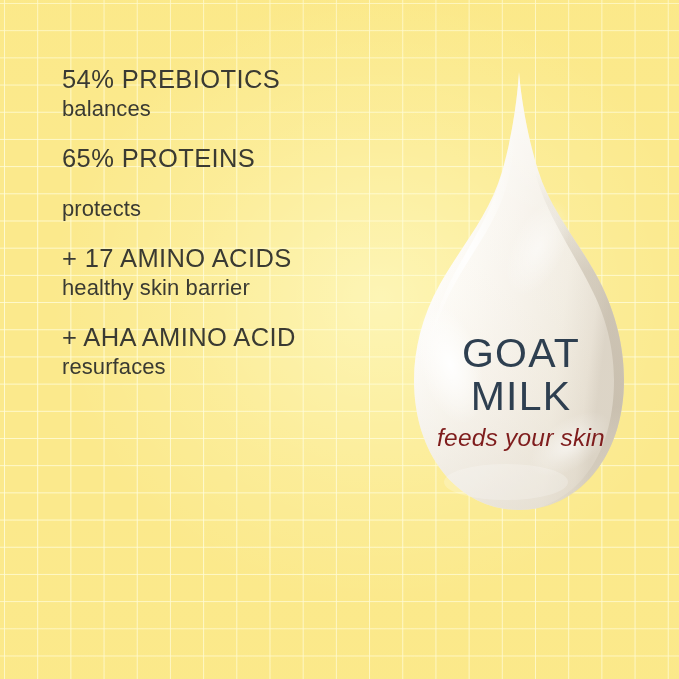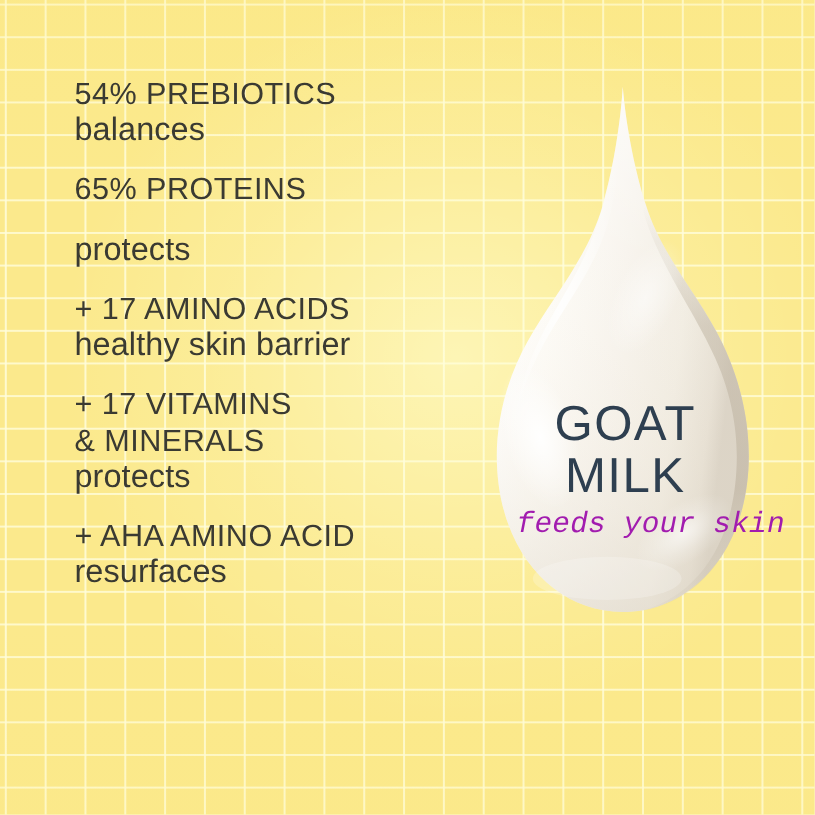--- a/index.html
+++ b/index.html
@@ -53,21 +53,21 @@
   .ing-title {
     font-size: 25.5px;
     line-height: 31px;
     letter-spacing: 0.4px;
     color: #3a3a32;
     font-weight: 400;
     white-space: pre-line;
     margin-top: 16px;
   }
   .ing-desc {
-    font-size: 27px;
+    font-size: 22px;
     line-height: 25px;
     letter-spacing: 0.1px;
     color: #3a3a32;
     font-weight: 400;
     margin-top: 1px;
     white-space: pre-line;
   }
 
   
   #droplet-wrap {
@@ -96,28 +96,27 @@
     margin-top: 22px;
   }
   #goat-line, #milk-line {
     font-size: 41px;
     line-height: 43px;
     letter-spacing: 1.2px;
     font-weight: 400;
     color: #2e3f50;
   }
   #tagline {
-    font-family: Liberation Mono, monospace;
+    font-family: Liberation Sans, sans-serif;
     font-style: italic;
     font-size: 24.5px;
     line-height: 30px;
     letter-spacing: 0.2px;
-    color: #a21caf;
+    color: #7f1d1d;
     margin-top: 5px;
-    text-align: right;
   }
 </style>
 </head>
 <body>
 
 <div id="stage">
 
   <div id="grid-bg"></div>
   <div id="grid-sheen"></div>
 
@@ -134,25 +133,20 @@
 
     <div class="ingredient">
       <div class="ing-desc">protects</div>
     </div>
 
     <div class="ingredient">
       <div class="ing-title">+ 17 AMINO ACIDS</div>
       <div class="ing-desc">healthy skin barrier</div>
     </div>
 
-    <div class="ingredient">
-      <div class="ing-title">+ 17 VITAMINS
-&amp; MINERALS</div>
-      <div class="ing-desc">protects</div>
-    </div>
 
     <div class="ingredient">
       <div class="ing-title">+ AHA AMINO ACID</div>
       <div class="ing-desc">resurfaces</div>
     </div>
 
   </div>
 
   <div id="droplet-wrap">
 

